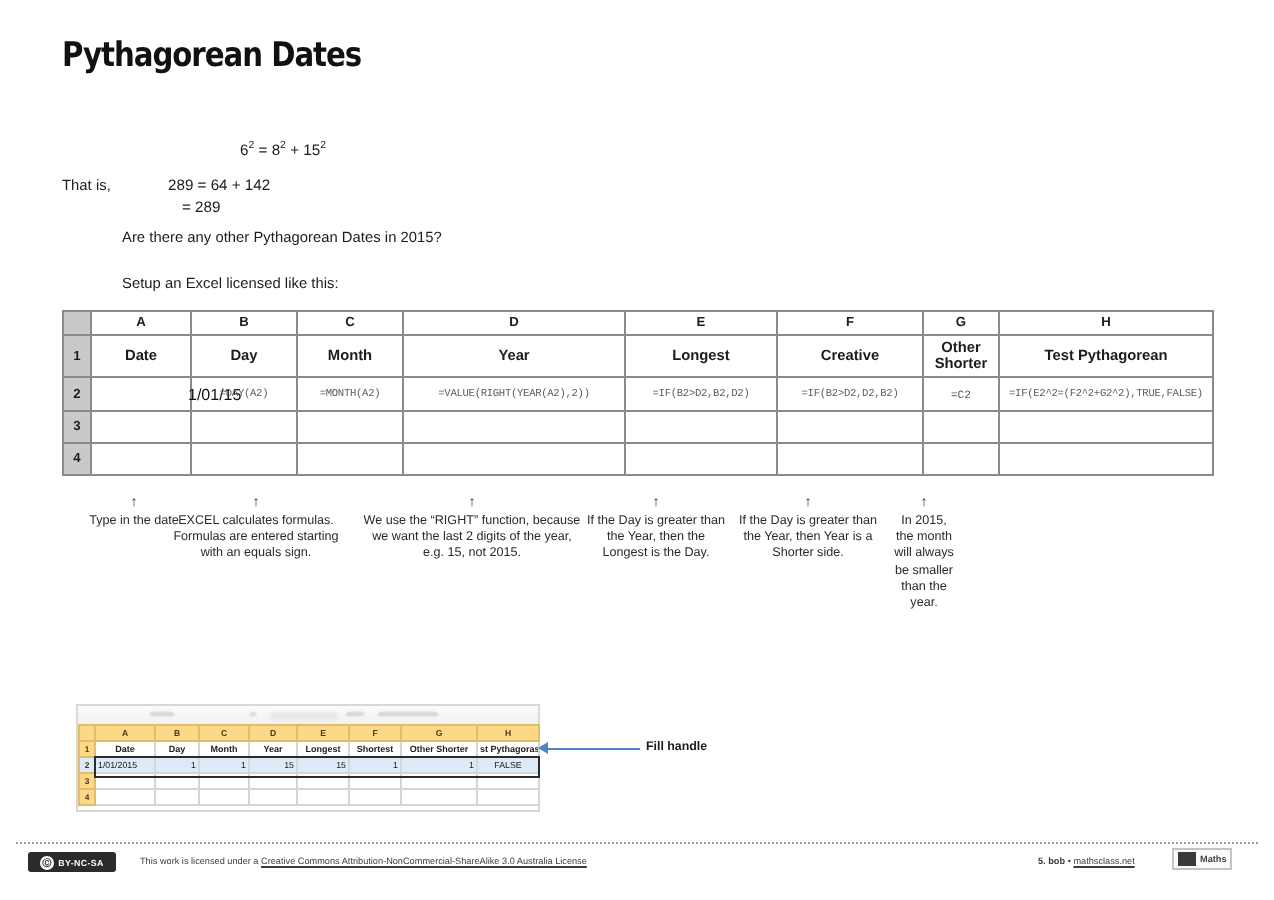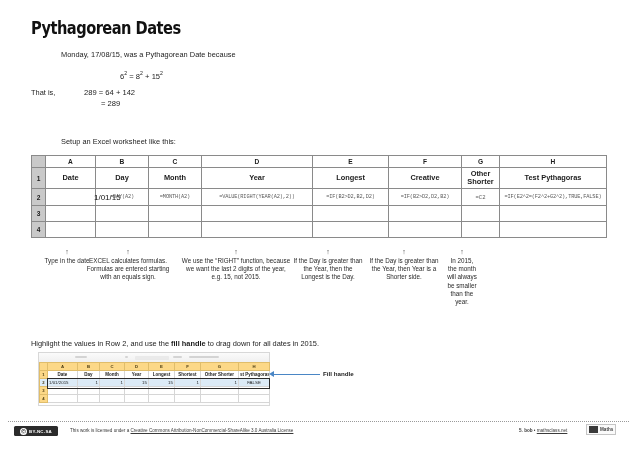--- a/index.html
+++ b/index.html
@@ -51,21 +51,21 @@
   .p-setup   { left: 61px; top: 137px; }
 
   .eq {
     position: absolute;
     font-size: 7.6px;
     color: #1c1c1c;
     white-space: nowrap;
   }
   .eq-1   { left: 120px; top: 70px; }
   .eq-289 { left: 84px;  top: 88px; }
-  .eq-eq  { left: 101px; top: 99px; }
+  .eq-eq  { left: 91px; top: 99px; }
   sup.sq { font-size: 5.2px; vertical-align: super; }
 
   
   .ws {
     position: absolute;
     left: 31px;
     top: 155px;
     width: 575px;
     border-collapse: collapse;
     table-layout: fixed;
@@ -330,35 +330,35 @@
     margin-right: 2px;
   }
 </style>
 </head>
 <body>
 
 <div class="page">
 
   <div class="title">Pythagorean Dates</div>
 
-  <div class="para p-because">Monday, 17/08/15, was a Pythagorean Date because</div>
 
   <div class="eq eq-1">
     <span>6</span><sup class="sq">2</sup>
     <span>=</span>
     <span>8</span><sup class="sq">2</sup>
     <span>+</span>
     <span>15</span><sup class="sq">2</sup>
   </div>
 
   <div class="para p-thatis">That is,</div>
   <div class="eq eq-289">289  =  64 + 142</div>
   <div class="eq eq-eq">=  289</div>
 
-  <div class="para p-setup">Setup an Excel worksheet like this:</div>
+  <div class="para p-anyother">Are there any other Pythagorean Dates in 2015?</div>
+  <div class="para p-setup">Setup an Excel licensed like this:</div>
 
   <table class="ws">
     <colgroup>
       <col style="width:14px">
         <col style="width:50px">
         <col style="width:53px">
         <col style="width:53px">
       <col style="width:111px">
         <col style="width:76px">
         <col style="width:73px">
@@ -379,21 +379,21 @@
     </tr>
     <tr>
       <td class="rowhdr">1</td>
       <td class="hdrcell">Date</td>
       <td class="hdrcell">Day</td>
       <td class="hdrcell">Month</td>
       <td class="hdrcell">Year</td>
       <td class="hdrcell">Longest</td>
       <td class="hdrcell">Creative</td>
       <td class="hdrcell">Other Shorter</td>
-      <td class="hdrcell">Test Pythagoras</td>
+      <td class="hdrcell">Test Pythagorean</td>
     </tr>
     <tr>
       <td class="rowhdr">2</td>
       <td class="datacell dateval">1/01/15</td>
       <td class="datacell formula">=DAY(A2)</td>
       <td class="datacell formula">=MONTH(A2)</td>
       <td class="datacell formula">=VALUE(RIGHT(YEAR(A2),2))</td>
       <td class="datacell formula">=IF(B2&gt;D2,B2,D2)</td>
       <td class="datacell formula">=IF(B2&gt;D2,D2,B2)</td>
       <td class="datacell cval">=C2</td>
@@ -448,23 +448,20 @@
   <div class="annot" style="left:368px; top:248px; width:72px;">
     <span class="arrow">↑</span>
     <span>If the Day is greater than the Year, then Year is a Shorter side.</span>
   </div>
 
   <div class="annot" style="left:446px; top:248px; width:32px;">
     <span class="arrow">↑</span>
     <span>In 2015, the month will always be smaller than the year.</span>
   </div>
 
-  <div class="p-highlight">
-    <span>Highlight the values in Row 2, and use the </span><b>fill handle</b><span> to drag down for all dates in 2015.</span>
-  </div>
 
   <div class="xls">
     <div class="xls-bar">
       <div class="blur" style="left:36px; top:3px; width:12px;"></div>
       <div class="blur" style="left:86px; top:3px; width:3px;"></div>
       <div class="blur" style="left:96px; top:2.5px; width:34px; height:4px; background:#e9e9e9; opacity:.9;"></div>
       <div class="blur" style="left:134px; top:3px; width:9px;"></div>
       <div class="blur" style="left:150px; top:3px; width:30px;"></div>
     </div>
 

